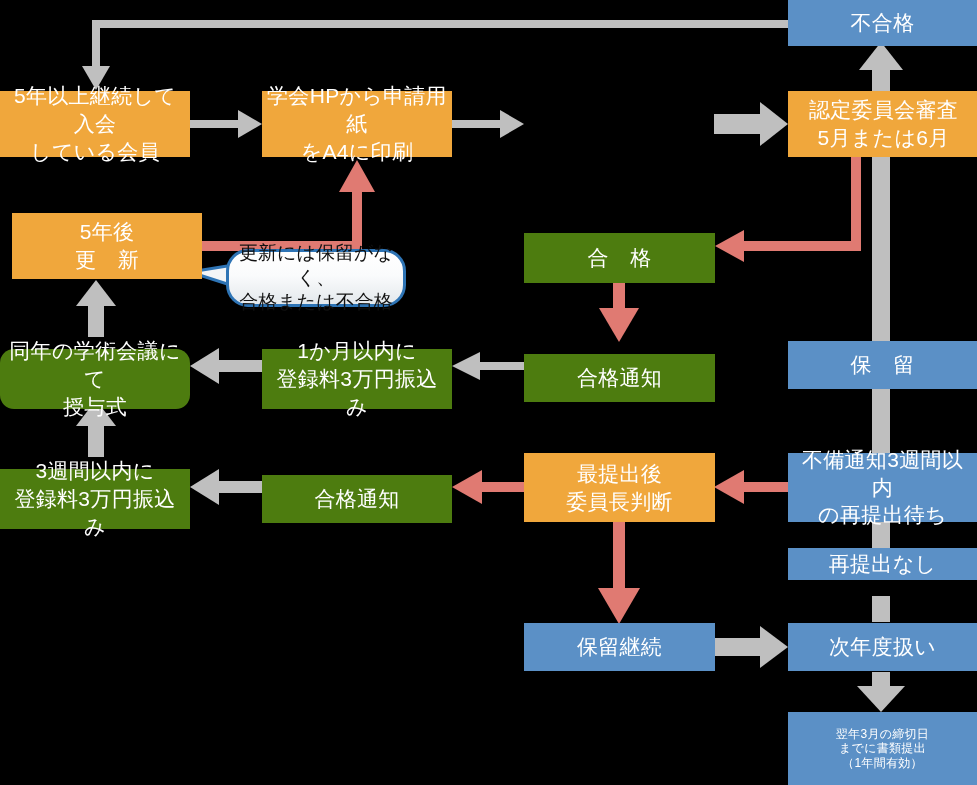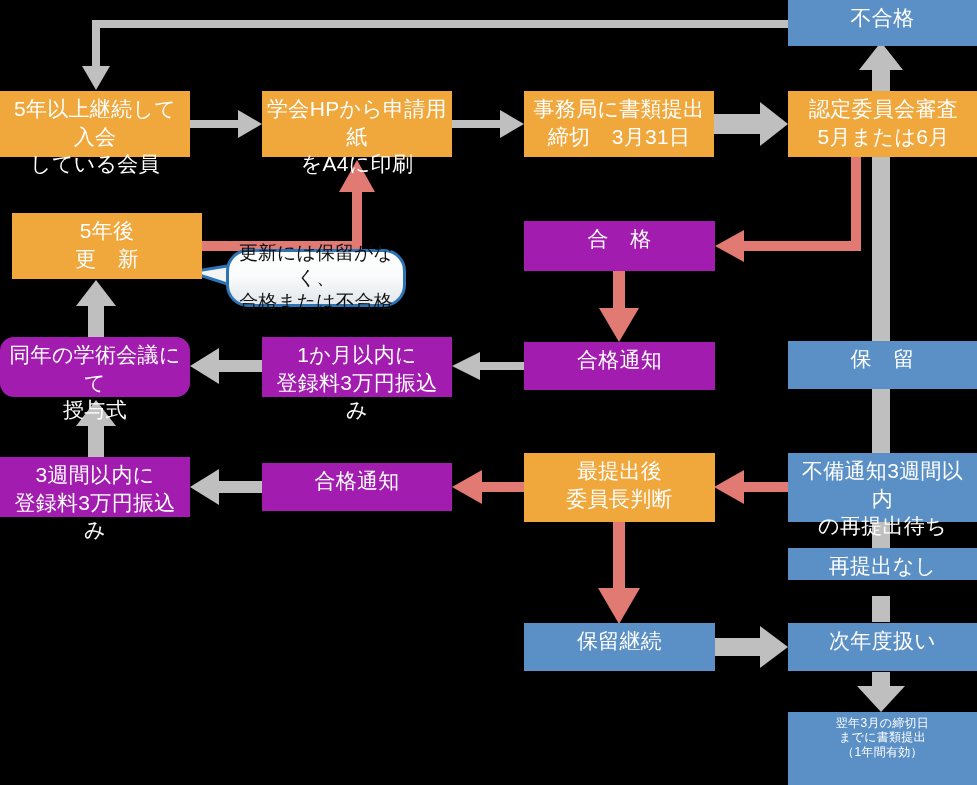--- a/index.html
+++ b/index.html
@@ -18,34 +18,34 @@
   #arrow-layer {
     position: absolute;
     left: 0; top: 0;
     width: 977px;
     height: 785px;
     pointer-events: none;
   }
   .node {
     position: absolute;
     display: flex;
-    align-items: flex-start;
+    align-items: center;
     justify-content: center;
     text-align: center;
     color: #ffffff;
     font-size: 21px;
     line-height: 1.32;
     letter-spacing: 0.3px;
     box-sizing: border-box;
     padding: 4px 4px;
     z-index: 3;
   }
   .node .lines { display: block; white-space: pre-line; }
   .orange { background: #F0A73C; }
-  .green  { background: #a21caf; }
+  .green  { background: #4d7c0f; margin-top: 12px; }
   .blue   { background: #5B90C6; }
 
   .callout {
     position: absolute;
     z-index: 5;
     box-sizing: border-box;
     border: 3px solid #2E74B5;
     border-radius: 22px;
     background: linear-gradient(180deg, #FFFFFF 0%, #FAFBFC 45%, #E3E8EC 100%);
     color: #111111;
@@ -180,24 +180,20 @@
   <div class="node orange" style="left:0px; top:91px; width:190px; height:66px;">
     <span class="lines">5年以上継続して入会
 している会員</span>
   </div>
 
   <div class="node orange" style="left:262px; top:91px; width:190px; height:66px;">
     <span class="lines">学会HPから申請用紙
 をA4に印刷</span>
   </div>
 
-  <div class="node orange" style="left:524px; top:91px; width:190px; height:66px;">
-    <span class="lines">事務局に書類提出
-締切　3月31日</span>
-  </div>
 
   <div class="node orange" style="left:788px; top:91px; width:191px; height:66px;">
     <span class="lines">認定委員会審査
 5月または6月</span>
   </div>
 
   <div class="node blue" style="left:788px; top:0px; width:189px; height:46px;">
     <span class="lines">不合格</span>
   </div>
 

